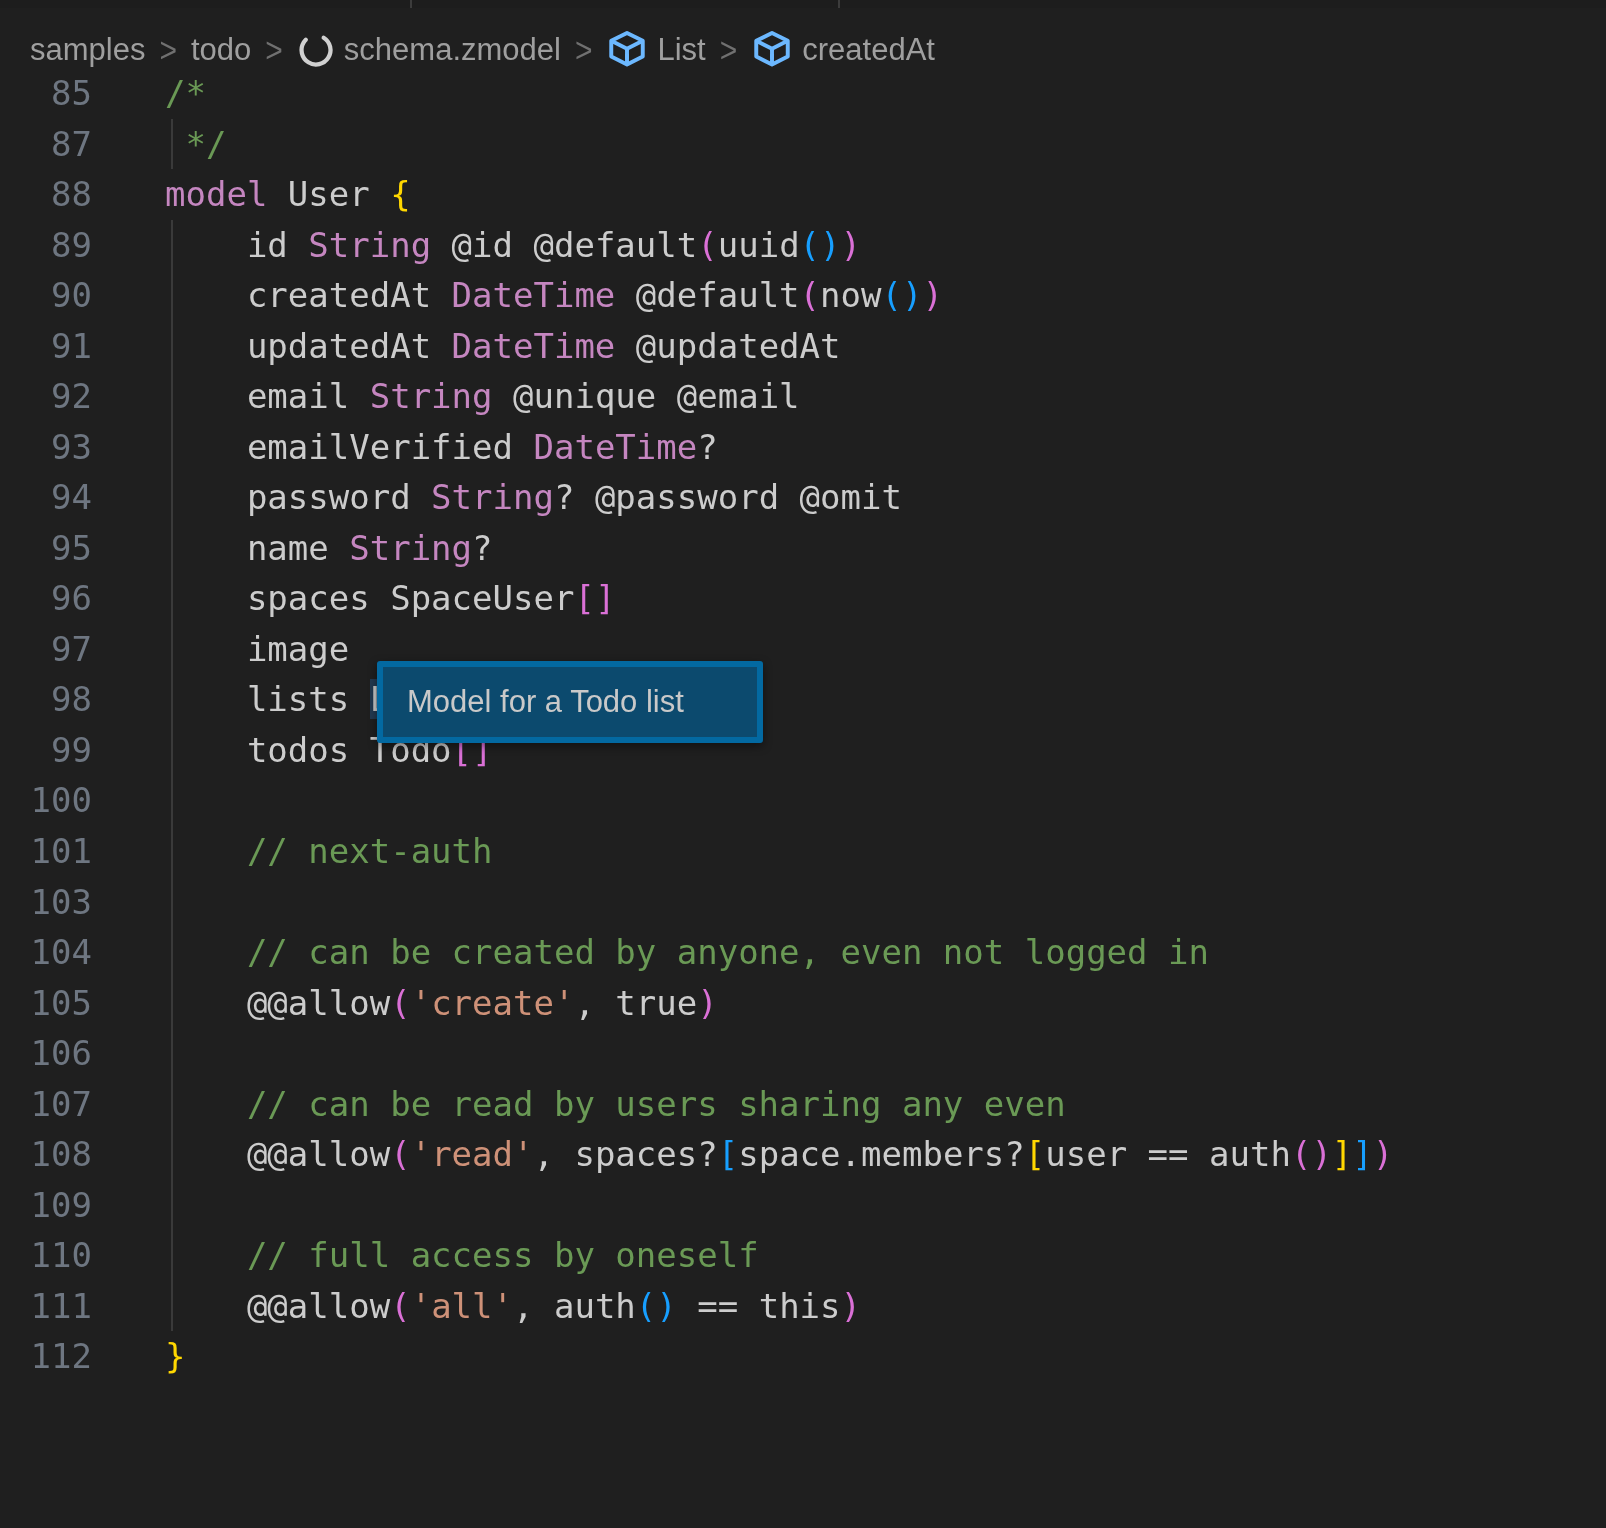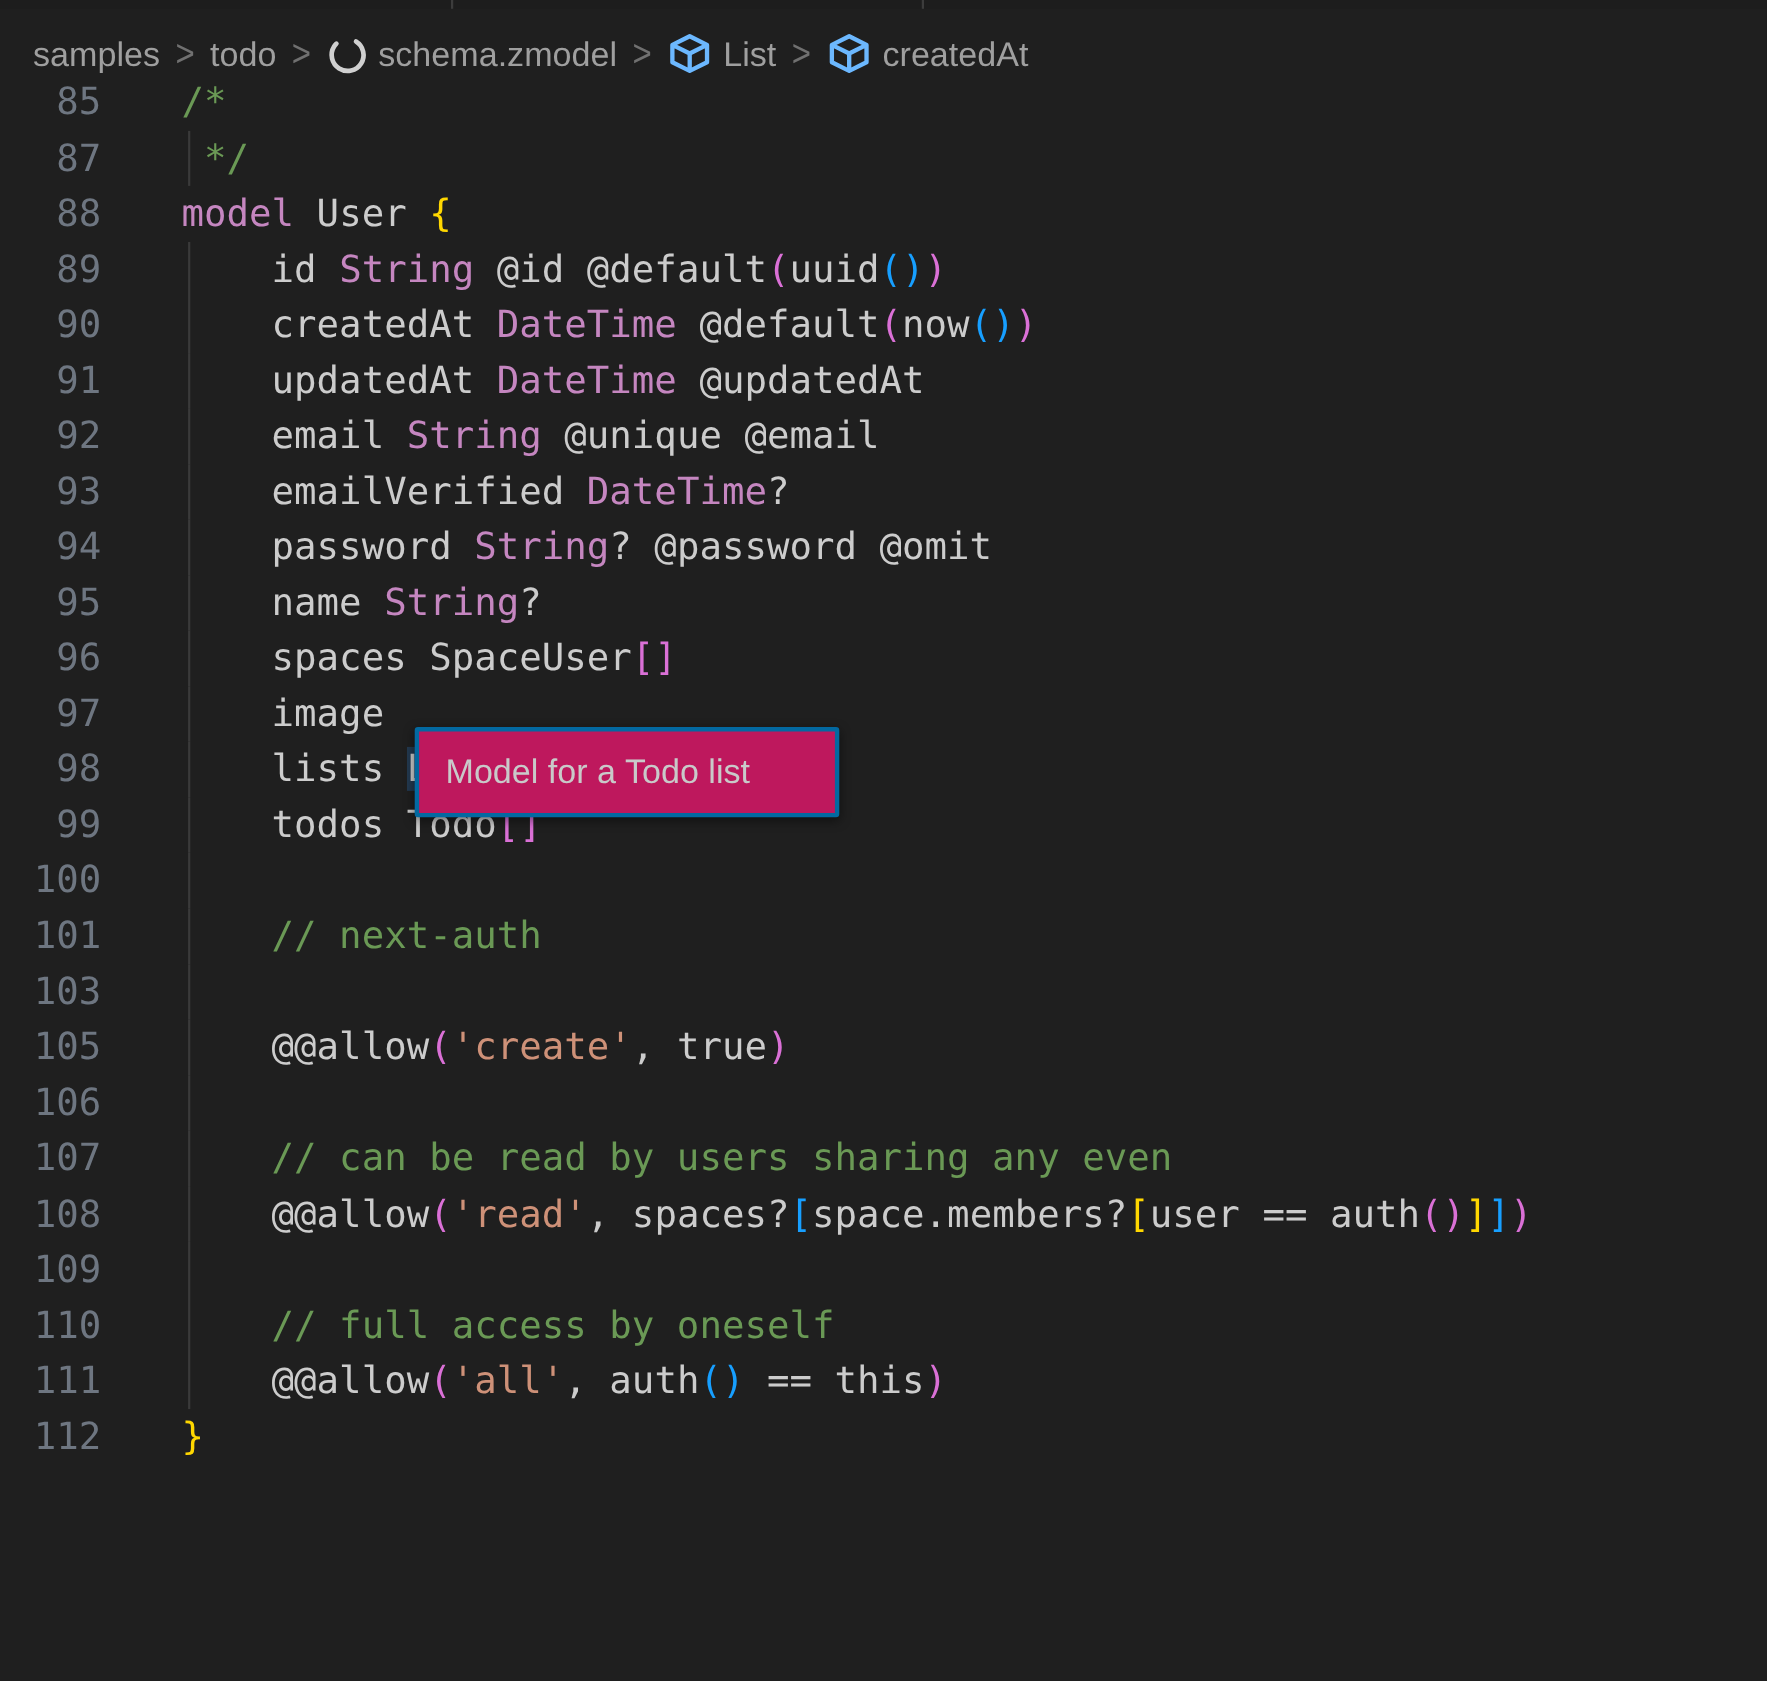--- a/index.html
+++ b/index.html
@@ -39,21 +39,21 @@
   .t-st { color:var(--st,#ce9178); }
   .t-by { color:var(--by,#ffd700); }
   .t-bp { color:var(--bp,#da70d6); }
   .t-bb { color:var(--bb,#179fff); }
   .hl   { background:rgba(38,79,120,0.55); }
 
   
   .hover-tooltip {
     position:absolute; left:377px; top:593px; 
     width:386px; height:82px; box-sizing:border-box;
-    background:#be185d; border:4px solid #0369a1; border-radius:3px;
+    background:#0c4a6e; border:6px solid #0369a1; border-radius:3px;
     display:flex; align-items:center; padding:0 24px;
     font-size:31px; color:#c9c9c9; z-index:5;
     box-shadow:0 3px 10px rgba(0,0,0,0.45);
     white-space:nowrap;
   }
 </style>
 </head>
 <body>
 
 <div class="window">
@@ -178,20 +178,25 @@
         <span class="ln">101</span>
         <span class="guide"></span>
         <span class="code"><span class="t-cm">    // next-auth</span></span>
       </div>
       <div class="row">
         <span class="ln">103</span>
         <span class="guide"></span>
         <span class="code"></span>
       </div>
       <div class="row">
+        <span class="ln">104</span>
+        <span class="guide"></span>
+        <span class="code"><span class="t-cm">    // can be created by anyone, even not logged in</span></span>
+      </div>
+      <div class="row">
         <span class="ln">105</span>
         <span class="guide"></span>
         <span class="code"><span class="t-fg">    @@allow</span><span class="t-bp">(</span><span class="t-st">'create'</span><span class="t-fg">, true</span><span class="t-bp">)</span></span>
       </div>
       <div class="row">
         <span class="ln">106</span>
         <span class="guide"></span>
         <span class="code"></span>
       </div>
       <div class="row">

